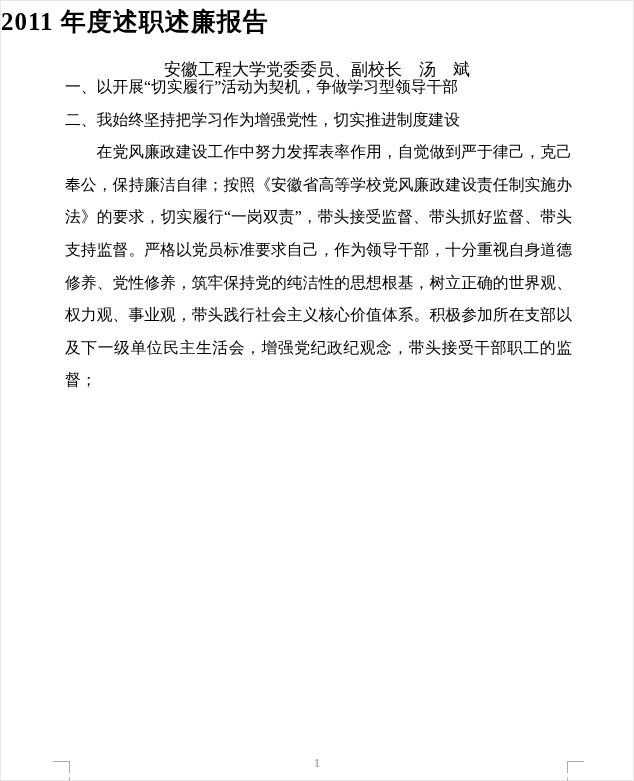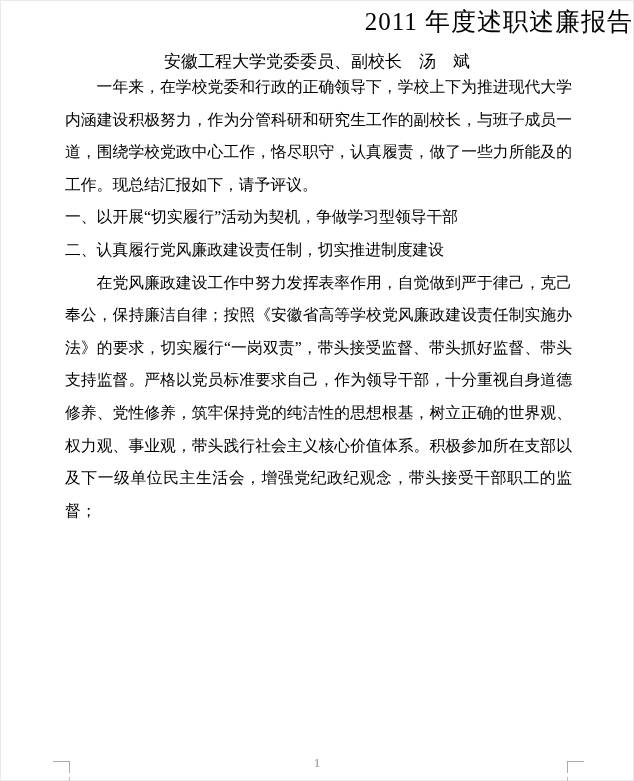--- a/index.html
+++ b/index.html
@@ -21,29 +21,29 @@
     width: 632px;
     height: 779px;
     border: 1px solid #e9e9e9;
     background: #ffffff;
   }
   .doc-title {
     position: absolute;
     top: 5px;
     left: 0;
     width: 100%;
-    text-align: right;
+    text-align: left;
     font-size: 25px;
-    font-weight: normal;
+    font-weight: bold;
     letter-spacing: 1px;
     line-height: 32px;
   }
   .doc-subtitle {
     position: absolute;
-    top: 50px;
+    top: 58px;
     left: 0;
     width: 100%;
     text-align: center;
     font-size: 17px;
     line-height: 22px;
   }
   .doc-body {
     position: absolute;
     top: 70px;
     left: 64px;
@@ -99,23 +99,22 @@
 </head>
 <body>
 
 <div class="page">
 
   <div class="doc-title">2011 年度述职述廉报告</div>
 
   <div class="doc-subtitle">安徽工程大学党委委员、副校长　汤　斌</div>
 
   <div class="doc-body">
-    <p class="para">一年来，在学校党委和行政的正确领导下，学校上下为推进现代大学内涵建设积极努力，作为分管科研和研究生工作的副校长，与班子成员一道，围绕学校党政中心工作，恪尽职守，认真履责，做了一些力所能及的工作。现总结汇报如下，请予评议。</p>
     <p class="para no-indent">一、以开展“切实履行”活动为契机，争做学习型领导干部</p>
-    <p class="para no-indent">二、认真履行党风廉政建设责任制，切实推进制度建设</p>
+    <p class="para no-indent">二、我始终坚持把学习作为增强党性，切实推进制度建设</p>
     <p class="para">在党风廉政建设工作中努力发挥表率作用，自觉做到严于律己，克己奉公，保持廉洁自律；按照《安徽省高等学校党风廉政建设责任制实施办法》的要求，切实履行“一岗双责”，带头接受监督、带头抓好监督、带头支持监督。严格以党员标准要求自己，作为领导干部，十分重视自身道德修养、党性修养，筑牢保持党的纯洁性的思想根基，树立正确的世界观、权力观、事业观，带头践行社会主义核心价值体系。积极参加所在支部以及下一级单位民主生活会，增强党纪政纪观念，带头接受干部职工的监督；</p>
   </div>
 
   <div class="margin-mark left"></div>
   <div class="margin-tick left"></div>
   <div class="margin-mark right"></div>
   <div class="margin-tick right"></div>
 
   <div class="footer-page-num">1</div>
 

